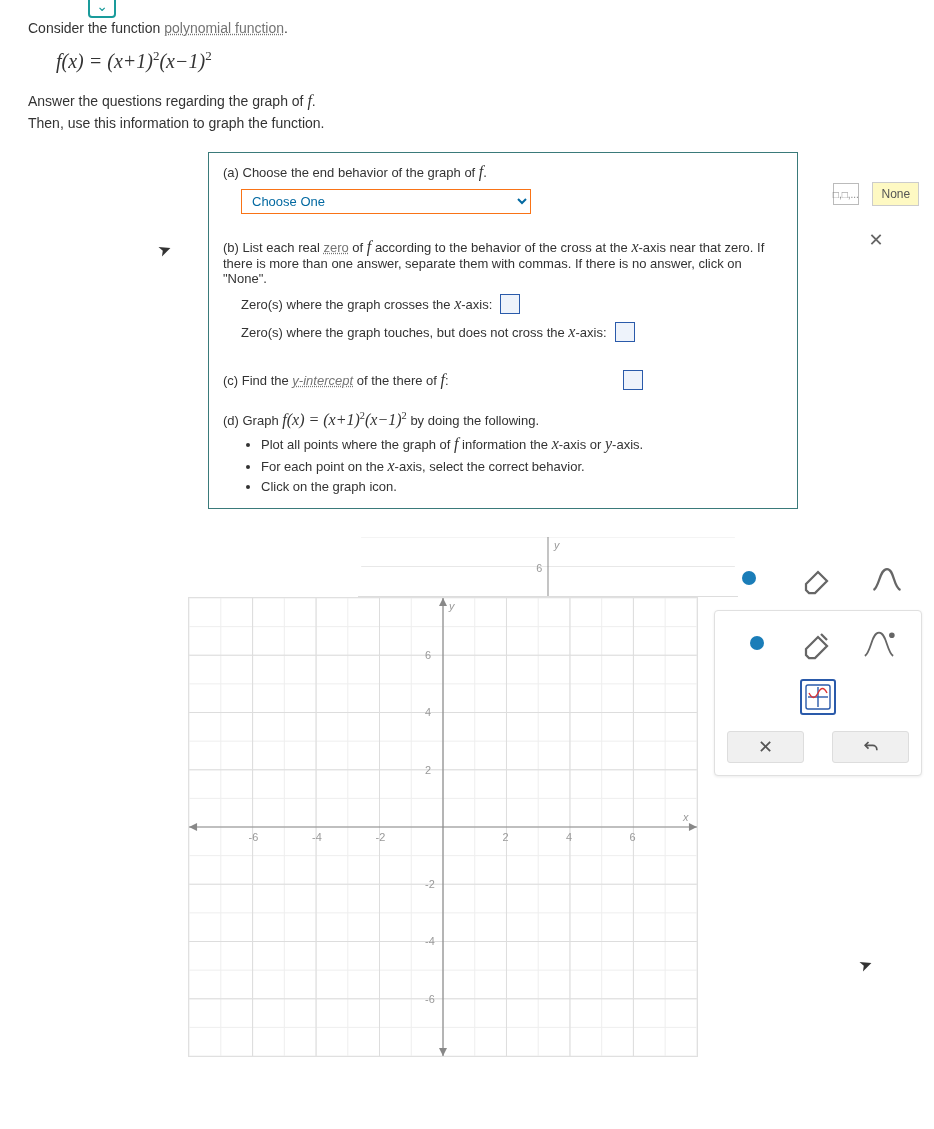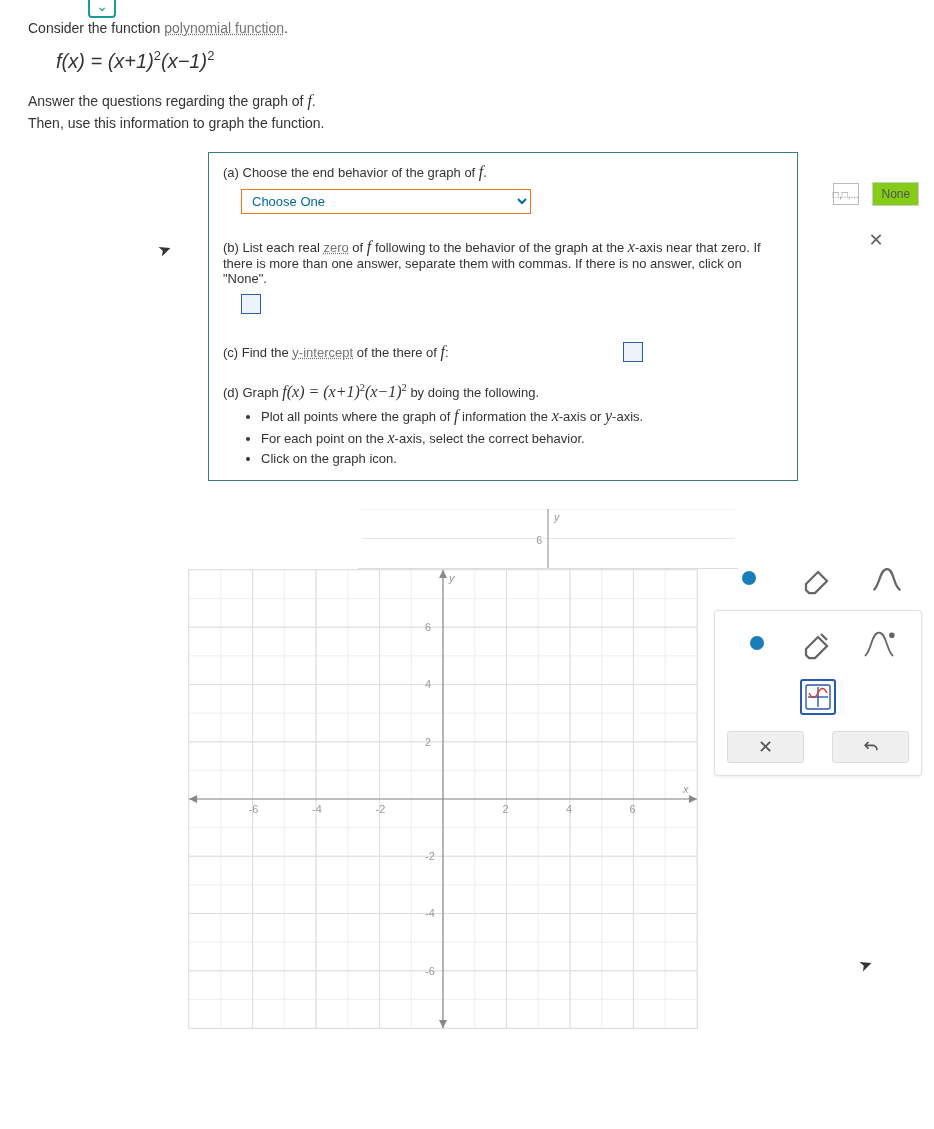--- a/index.html
+++ b/index.html
@@ -1,53 +1,53 @@
 <!DOCTYPE html>
 <html><head>
 <meta charset="utf-8">
 <style>
 *{box-sizing:border-box;margin:0;padding:0}
 body{font-family:Arial,sans-serif;font-size:14px;color:#333;background:#f5f5f5;width:934px;position:relative}
 .page{background:#fff;padding:20px 28px;min-height:1129px;position:relative}
 .intro{margin-bottom:12px}
 .link{color:#737373;text-decoration:underline dotted;cursor:pointer}
-.formula{font-family:Liberation Sans, sans-serif;font-size:20px;font-style:italic;margin:10px 0 16px 28px}
+.formula{font-family:Liberation Serif, serif;font-size:20px;font-style:italic;margin:10px 0 16px 28px}
 .sup{font-size:.65em;vertical-align:super;font-style:normal}
 .instructions{margin-bottom:18px;line-height:1.5}
 .main-row{display:flex;gap:18px;align-items:flex-end}
 .qbox{border:1px solid #3a7a7a;width:590px;margin-left:180px;padding:0;font-size:13px}
 .sec{padding:10px 14px}
 .fnote{font-family:'Times New Roman',serif;font-style:italic;font-size:16px}
 .select-wrap{margin:8px 0 4px 18px}
 select{border:1px solid #f97316;padding:3px 6px;width:290px;font-size:13px;color:#0369a1;background:#fff}
 .sub{padding-left:18px;margin:8px 0;display:flex;align-items:center;gap:8px}
 .inp{width:20px;height:20px;border:1px solid #2a5aaa;background:#eef3fb}
 ul.dlist{list-style:disc;padding-left:38px;margin-top:6px}
 ul.dlist li{margin:4px 0;font-size:13px}
 .side{position:absolute;right:8px;top:178px;width:100px}
 .srow{display:flex;align-items:center;justify-content:space-around;margin-bottom:14px;height:32px}
-.none-btn{border:1px solid #ccc;padding:4px 8px;font-size:12px;background:#84cc16;color:#555;cursor:pointer}
+.none-btn{border:1px solid #ccc;padding:4px 8px;font-size:12px;background:#fef9c3;color:#555;cursor:pointer}
 .icon-box{width:26px;height:22px;border:1px solid #bbb;display:flex;align-items:center;justify-content:center;font-size:10px;color:#888}
 .xbtn{font-size:18px;color:#666;cursor:pointer;padding:4px}
 .graph-area{margin-top:28px;position:relative;height:520px}
 .graph-top{position:absolute;top:0;left:330px;width:380px;height:60px;border-bottom:1px solid #ddd}
 .graph-main{position:absolute;top:60px;left:160px;width:510px;height:460px;background:#fff;border:1px solid #e0e0e0}
 svg.grid{width:100%;height:100%}
 .axis-label{font-size:11px;fill:#999;font-family:Arial}
 .tools{position:absolute;right:12px;top:560px;width:208px;background:#fff;border:1px solid #e0e0e0;border-radius:4px;padding:12px;box-shadow:0 1px 3px rgba(0,0,0,.08)}
 .trow{display:flex;justify-content:space-around;align-items:center;margin-bottom:14px;height:40px}
 .tool{width:36px;height:36px;display:flex;align-items:center;justify-content:center;cursor:pointer;border-radius:3px}
 .dot{width:14px;height:14px;border-radius:50%;background:#1a7db8}
 .sel{border:2px solid #2a5aaa;padding:2px}
 .bar{display:flex;gap:28px;margin-top:4px}
 .bbtn{flex:1;height:32px;background:#f0f0f0;border:1px solid #ddd;border-radius:3px;display:flex;align-items:center;justify-content:center;font-size:18px;color:#555;cursor:pointer}
 .cursor1{position:absolute;left:158px;top:240px;font-size:16px;transform:rotate(-20deg)}
 .cursor2{position:absolute;right:62px;top:955px;font-size:16px;transform:rotate(-20deg)}
 .chev{position:absolute;left:88px;top:-6px;width:28px;height:24px;border:2px solid #1a9b9b;border-radius:4px;display:flex;align-items:center;justify-content:center;color:#1a9b9b}
-.yl{}
+.yl{font-style:italic}
 </style>
 </head>
 <body>
 
 <div class="page">
   <div class="chev">⌄</div>
 
   <p class="intro">
     <span>Consider the function </span><span class="link">polynomial function</span><span>.</span>
   </p>
@@ -67,22 +67,27 @@
       <div class="sec">
         <span>(a) Choose the end behavior of the graph of </span><span class="fnote">f</span>.
         <div class="select-wrap">
           <select>
             <option>Choose One</option>
           </select>
         </div>
       </div>
 
       <div class="sec">
-        <span>(b) List each real </span><span class="link">zero</span><span> of </span><span class="fnote">f</span><span> following to the behavior of the graph at the </span><span class="fnote">x</span><span>-axis near that zero. If there is more than one answer, separate them with commas. If there is no answer, click on "None".</span>
+        <span>(b) List each real </span><span class="link">zero</span><span> of </span><span class="fnote">f</span><span> according to the behavior of the cross at the </span><span class="fnote">x</span><span>-axis near that zero. If there is more than one answer, separate them with commas. If there is no answer, click on "None".</span>
         <div class="sub">
+          <span><span>Zero(s) where the graph crosses the </span><span class="fnote">x</span><span>-axis:</span></span>
+          <span class="inp"></span>
+        </div>
+        <div class="sub">
+          <span><span>Zero(s) where the graph touches, but does not cross the </span><span class="fnote">x</span><span>-axis:</span></span>
           <span class="inp"></span>
         </div>
       </div>
 
       <div class="sec" style="display:flex;align-items:center;gap:14px">
         <span><span>(c) Find the </span><span class="link yl">y-intercept</span><span> of the there of </span><span class="fnote">f</span><span>:</span></span>
         <span class="inp" style="margin-left:160px"></span>
       </div>
 
       <div class="sec">

